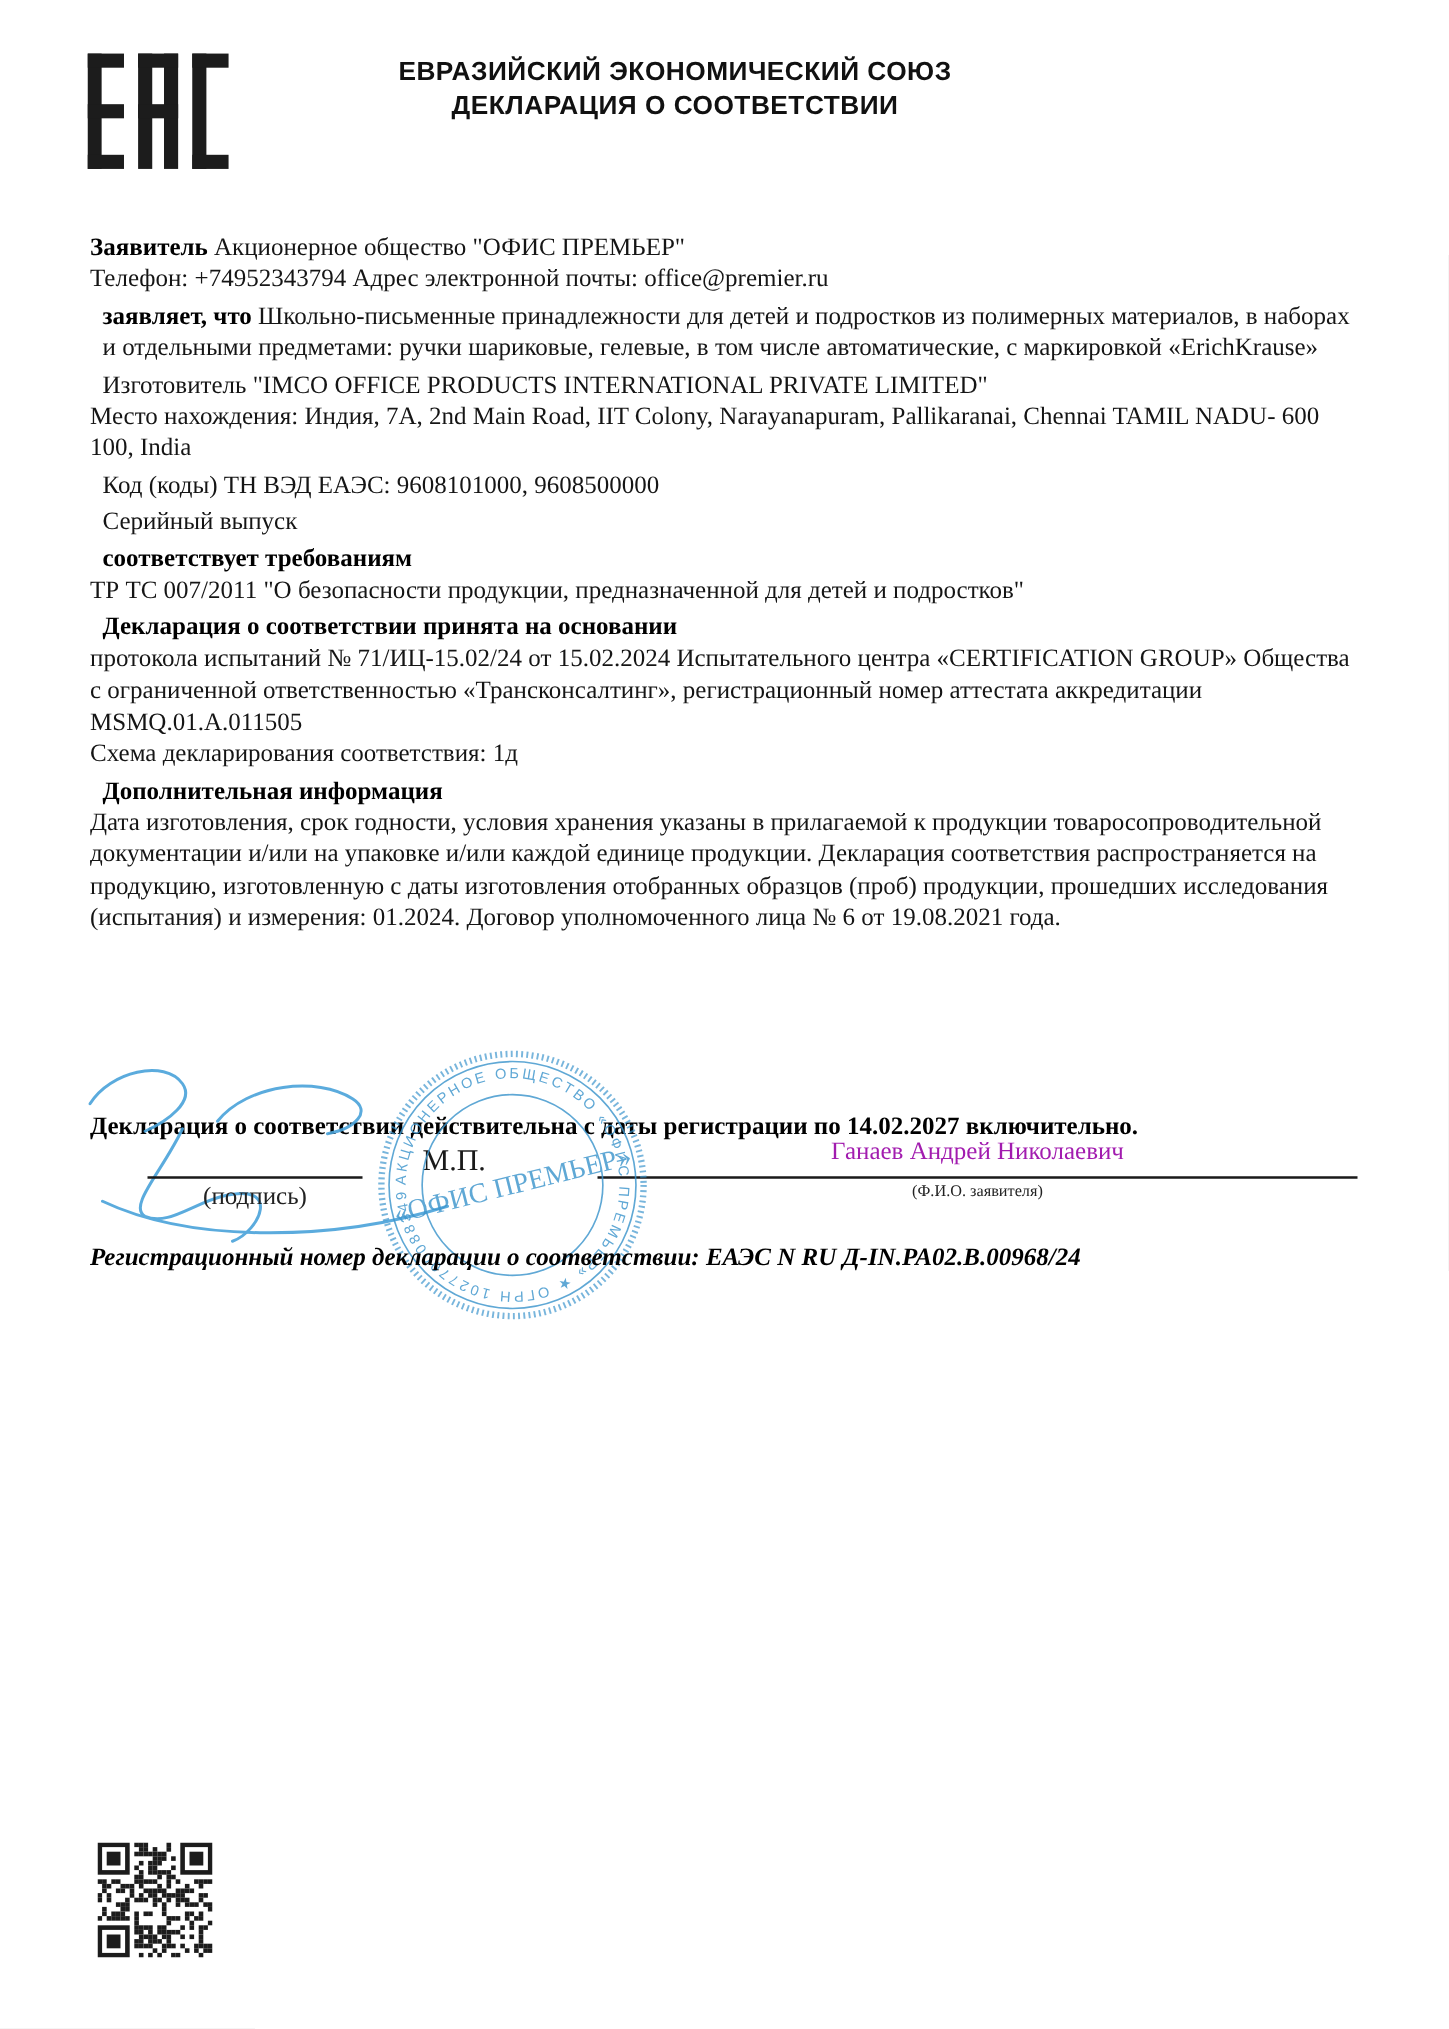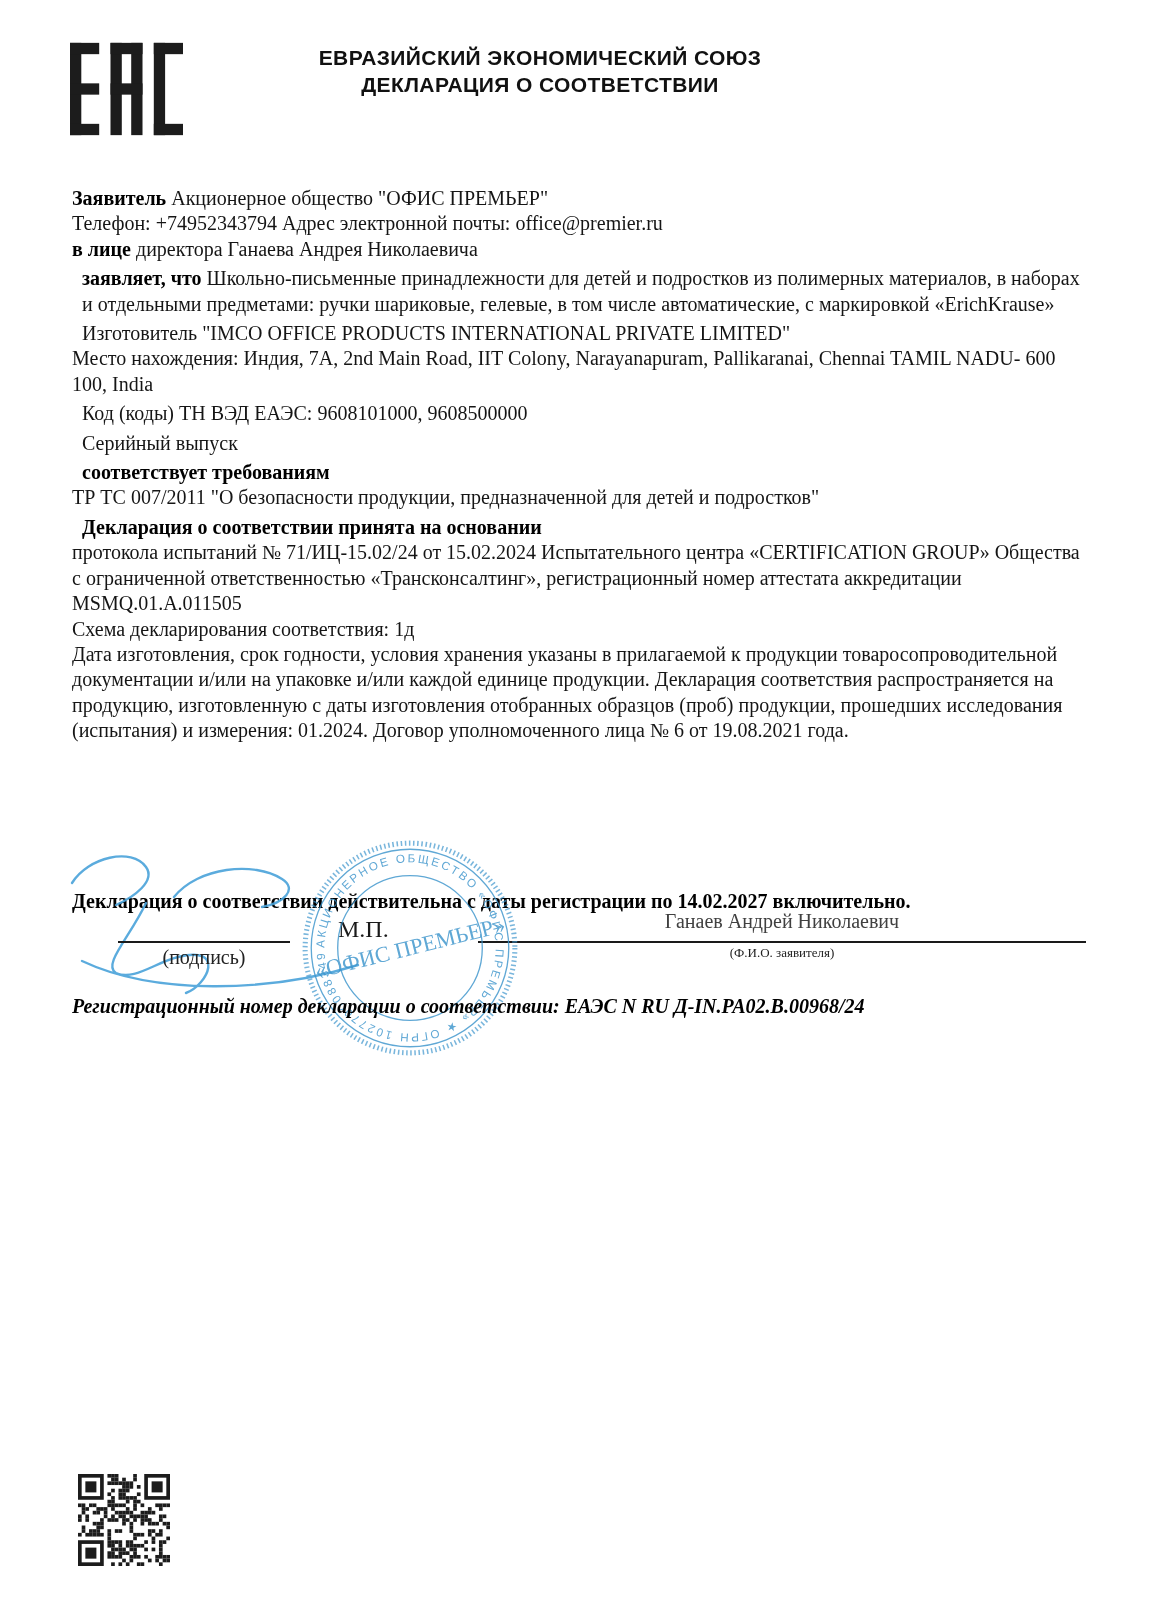--- a/index.html
+++ b/index.html
@@ -34,21 +34,21 @@
   .sig-line.left  { left:118px; top:941px; width:172px; }
   .sig-line.right { left:478px; top:941px; width:608px; }
   .sig-caption {
     position:absolute; text-align:center; font-size:20px; color:#222;
   }
   .sig-caption.left  { left:118px; top:946px; width:172px; }
   .sig-caption.right { left:478px; top:945px; width:608px; font-size:13px; }
   .mp-mark { position:absolute; left:338px; top:916px; font-size:24px; color:#1a1a1a; }
   .signer-name {
     position:absolute; left:478px; top:910px; width:608px; text-align:center;
-    font-size:20px; color:#404040;
+    font-size:20px; color:#a21caf;
   }
   .stamp { position:absolute; left:298px; top:836px; width:224px; height:224px; opacity:0.82; }
   .autograph { position:absolute; left:58px; top:845px; width:340px; height:160px; opacity:0.9; }
   
   .reg-line {
     position:absolute; left:72px; width:1010px;
     font-size:20px; font-weight:bold; color:#000000;font-style:italic;
   }
   .reg-line.number { top:995px; }
   .reg-line.date   { top:1032px; }
@@ -80,35 +80,35 @@
   </svg>
 
   <div class="doc-title">
     <div>ЕВРАЗИЙСКИЙ ЭКОНОМИЧЕСКИЙ СОЮЗ</div>
     <div>ДЕКЛАРАЦИЯ О СООТВЕТСТВИИ</div>
   </div>
 
   <div class="body-text">
     <p><b>Заявитель</b><span> Акционерное общество "ОФИС ПРЕМЬЕР"</span></p>
     <p>Телефон: +74952343794 Адрес электронной почты: office@premier.ru</p>
-    <p><b>в лице</b><span> директора Ганаева Андрея Николаевича</span></p>
 
     <p class="gap"><b>заявляет, что</b><span> Школьно-письменные принадлежности для детей и подростков из полимерных материалов, в наборах и отдельными предметами: ручки шариковые, гелевые, в том числе автоматические, с маркировкой «ErichKrause»</span></p>
     <p class="gap">Изготовитель "IMCO OFFICE PRODUCTS INTERNATIONAL PRIVATE LIMITED"</p>
     <p>Место нахождения: Индия, 7А, 2nd Main Road, IIT Colony, Narayanapuram, Pallikaranai, Chennai TAMIL NADU- 600 100, India</p>
     <p class="gap">Код (коды) ТН ВЭД ЕАЭС: 9608101000, 9608500000</p>
     <p class="gap">Серийный выпуск</p>
 
     <p class="gap"><b>соответствует требованиям</b></p>
     <p>ТР ТС 007/2011 "О безопасности продукции, предназначенной для детей и подростков"</p>
 
     <p class="gap"><b>Декларация о соответствии принята на основании</b></p>
     <p>протокола испытаний № 71/ИЦ-15.02/24 от 15.02.2024 Испытательного центра «CERTIFICATION GROUP» Общества с ограниченной ответственностью «Трансконсалтинг», регистрационный номер аттестата аккредитации MSMQ.01.A.011505</p>
     <p>Схема декларирования соответствия: 1д</p>
 
+    <p class="gap"><b>Дополнительная информация</b></p>
     <p>Дата изготовления, срок годности, условия хранения указаны в прилагаемой к продукции товаросопроводительной документации и/или на упаковке и/или каждой единице продукции. Декларация соответствия распространяется на продукцию, изготовленную с даты изготовления отобранных образцов (проб) продукции, прошедших исследования (испытания) и измерения: 01.2024. Договор уполномоченного лица № 6 от 19.08.2021 года.</p>
   </div>
 
   <div class="validity">Декларация о соответствии действительна с даты регистрации по 14.02.2027 включительно.</div>
 
   <svg class="autograph" viewBox="0 0 340 160">
     <g fill="none" stroke="#4aa3da" stroke-width="2.4" stroke-linecap="round">
       <path d="M14 38 C30 12 74 2 88 22 C98 36 76 52 58 60"></path>
       <path d="M116 52 C140 22 196 16 224 34 C240 44 226 58 204 62"></path>
       <path d="M88 58 C72 92 44 120 58 128 C76 136 96 118 120 112 C168 100 150 140 128 148"></path>

